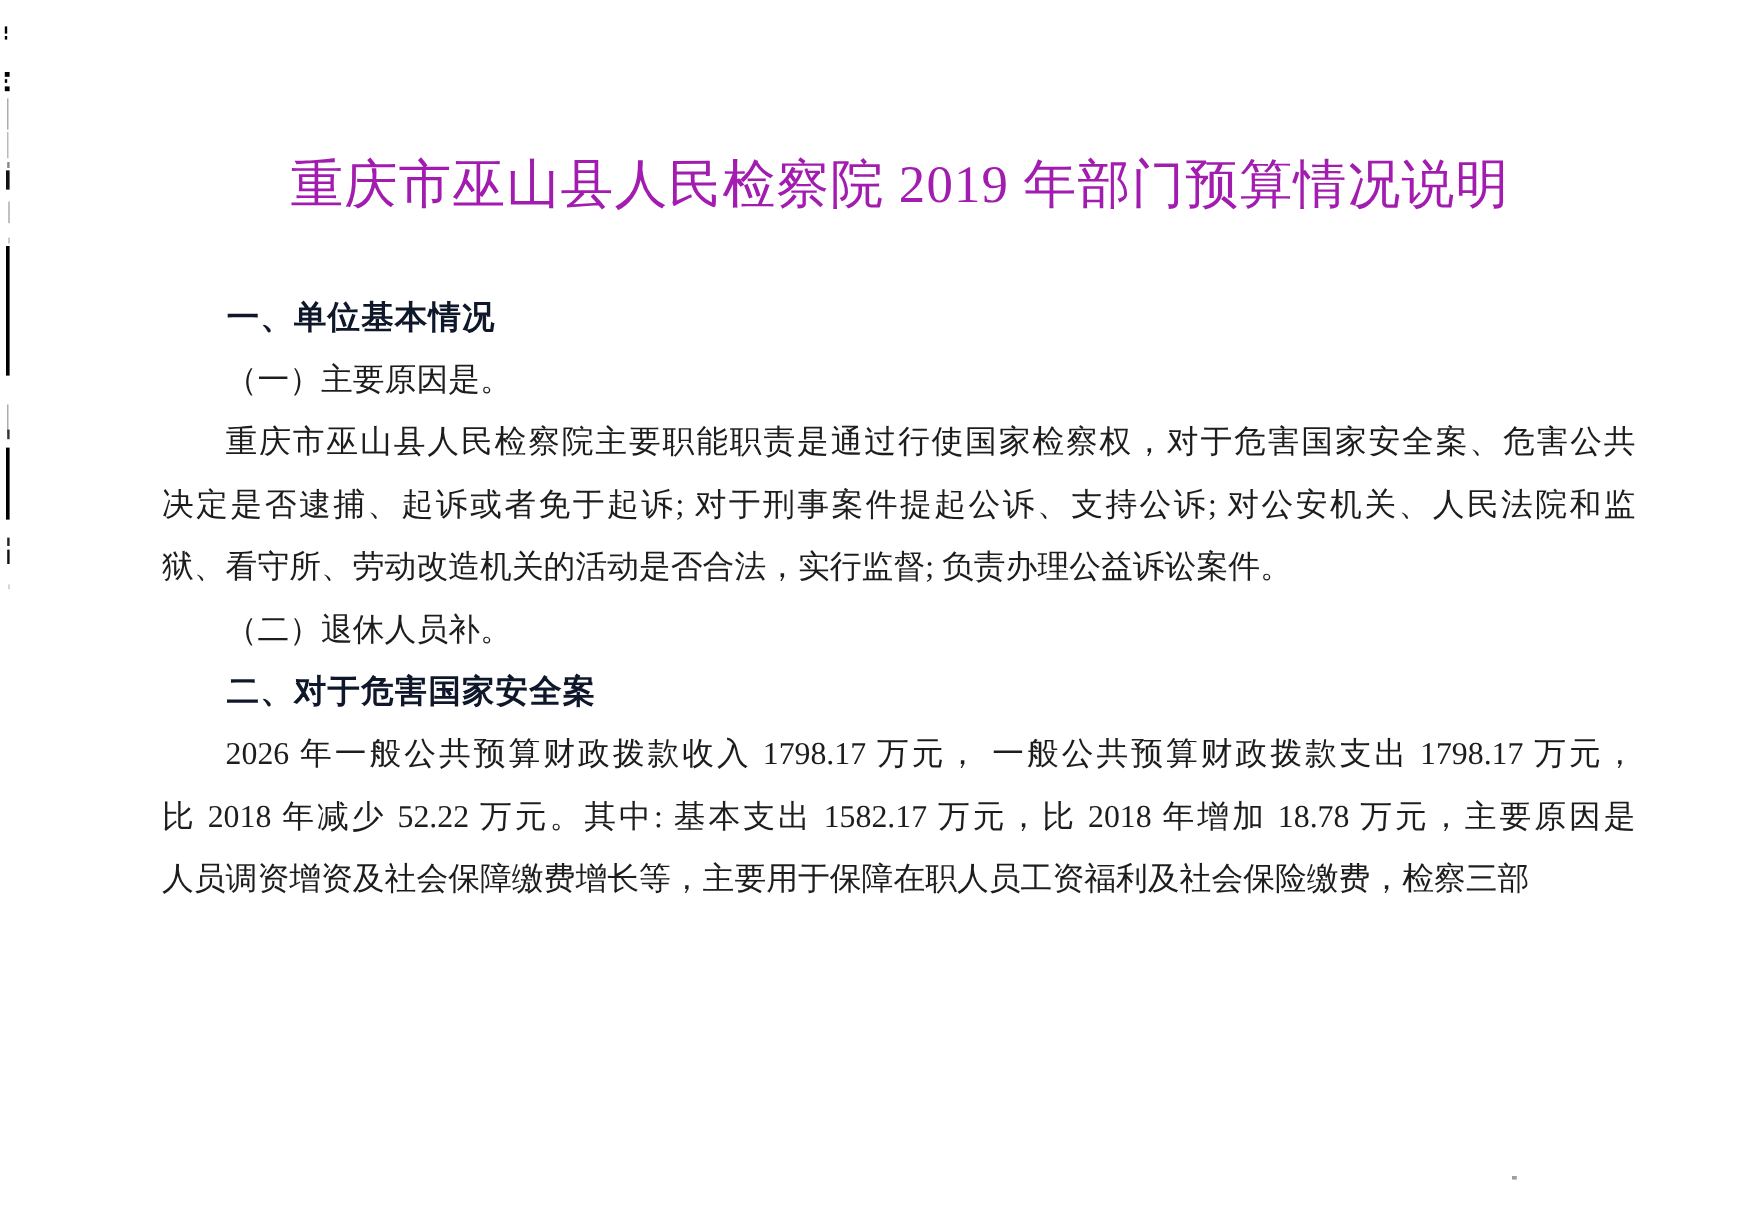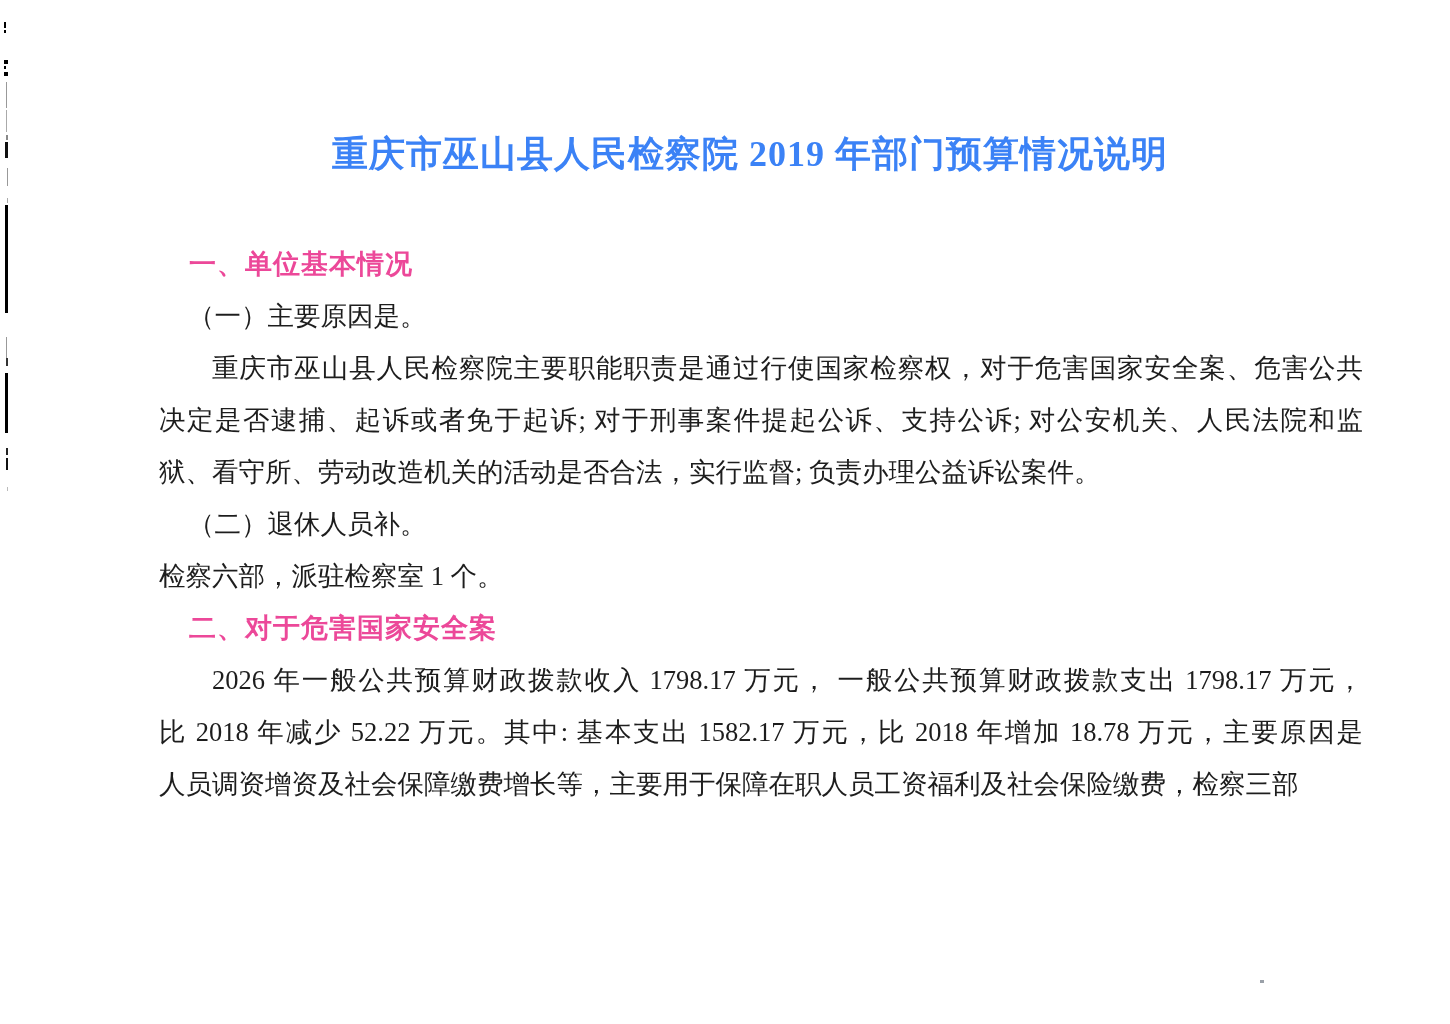--- a/index.html
+++ b/index.html
@@ -14,24 +14,24 @@
     width: 1450px; height: 1024px;
     background: #ffffff;
     color: #1e1e1e;
   }
   
   .doc-title {
     position: absolute;
     top: 126px; left: 110px; width: 1280px;
     text-align: center;
     font-family: "Liberation Serif", serif;
-    font-size: 36px;
-    font-weight: 700;
+    font-size: 44px;
+    font-weight: 400;
     line-height: 56px;
-    color: #3b82f6;
+    color: #a21caf;
     letter-spacing: 1px;
     white-space: nowrap;
   }
   
   .content {
     position: absolute;
     top: 238px; left: 135px; width: 1228px;
     color: #1d1d1d;
   }
   .line {
@@ -39,31 +39,30 @@
     line-height: 52px;
     font-size: 26.5px;
     white-space: nowrap;
   }
   .line.heading {
     font-family: "Liberation Sans", sans-serif;
     font-weight: 700;
     font-size: 27px;
     text-indent: 2em;
     letter-spacing: 1px;
-    color: #ec4899;
+    color: #0f172a;
   }
   .line.sub {
     text-indent: 2em;
   }
   .line.body-first, .line.body-mid, .line.body-last {
     white-space: normal;
     text-align: justify;
     text-align-last: justify;
     overflow: hidden;
-    margin-left: 24px;
   }
   .line.body-first { text-indent: 2em; }
   .line.body-last { text-align-last: left; }
 
   
   .artifact { position: absolute; background: #000; }
   .a1  { left: 4px;   top: 22px;  width: 2px; height: 6px; }
   .a2  { left: 4px;   top: 30px;  width: 2px; height: 3px; }
   .a3  { left: 4px;   top: 60px;  width: 4px; height: 4px; }
   .a4  { left: 4px;   top: 66px;  width: 2px; height: 3px; }
@@ -110,20 +109,19 @@
 
   <h1 class="doc-title">重庆市巫山县人民检察院 2019 年部门预算情况说明</h1>
 
   <div class="content" id="content">
       <div class="line heading">一、单位基本情况</div>
       <div class="line sub">（一）主要原因是。</div>
       <div class="line body-first">重庆市巫山县人民检察院主要职能职责是通过行使国家检察权，对于危害国家安全案、危害公共</div>
       <div class="line body-mid">决定是否逮捕、起诉或者免于起诉; 对于刑事案件提起公诉、支持公诉; 对公安机关、人民法院和监</div>
       <div class="line body-last">狱、看守所、劳动改造机关的活动是否合法，实行监督; 负责办理公益诉讼案件。</div>
       <div class="line sub">（二）退休人员补。</div>
-      <div class="line body-last">检察六部，派驻检察室 1 个。</div>
       <div class="line heading">二、对于危害国家安全案</div>
       <div class="line body-first">2026 年一般公共预算财政拨款收入 1798.17 万元， 一般公共预算财政拨款支出 1798.17 万元，</div>
       <div class="line body-mid">比 2018 年减少 52.22 万元。其中: 基本支出 1582.17 万元，比 2018 年增加 18.78 万元，主要原因是</div>
       <div class="line body-last">人员调资增资及社会保障缴费增长等，主要用于保障在职人员工资福利及社会保险缴费，检察三部</div>
     </div>
 
 </div>
 
 </body></html>

